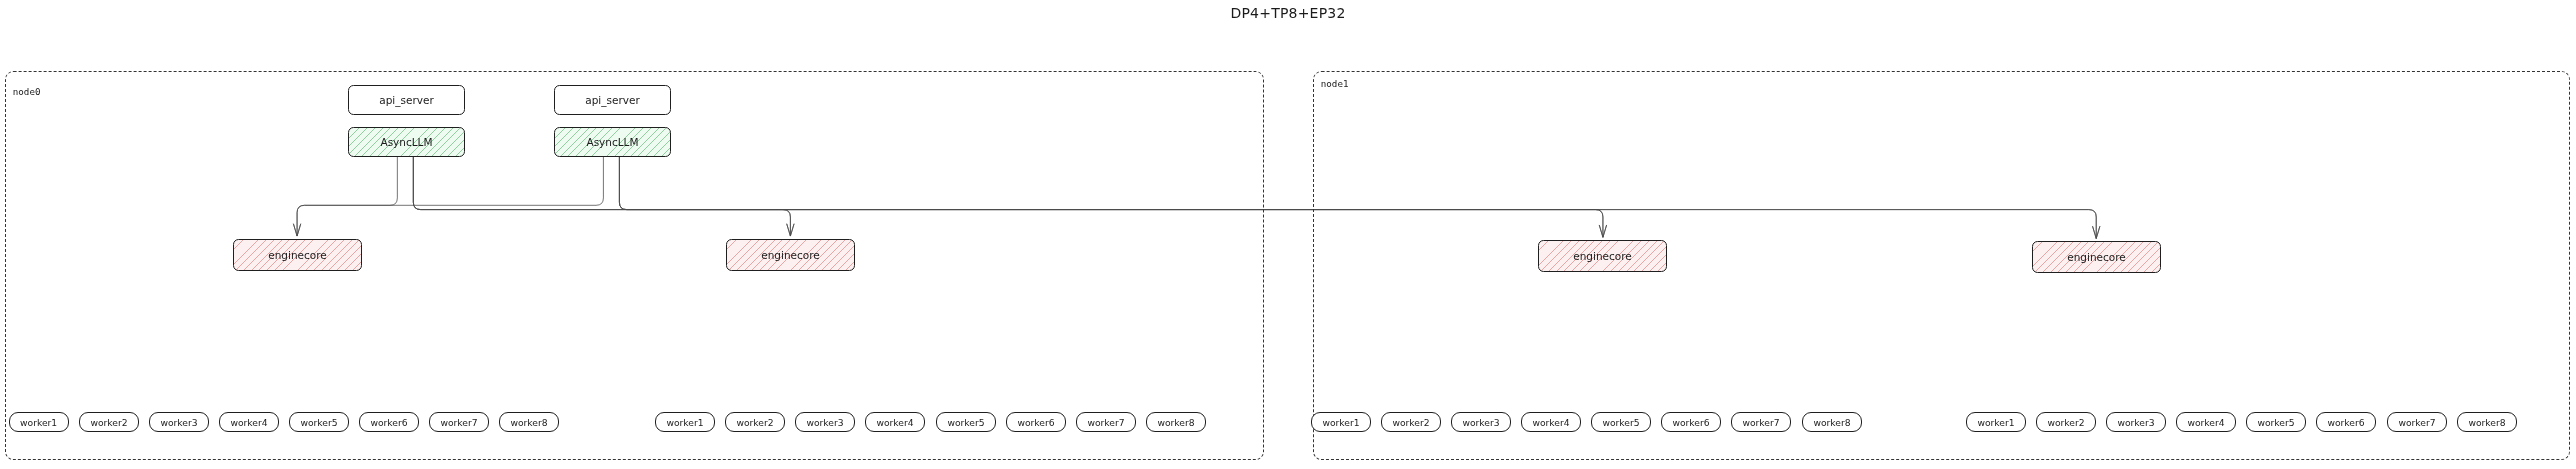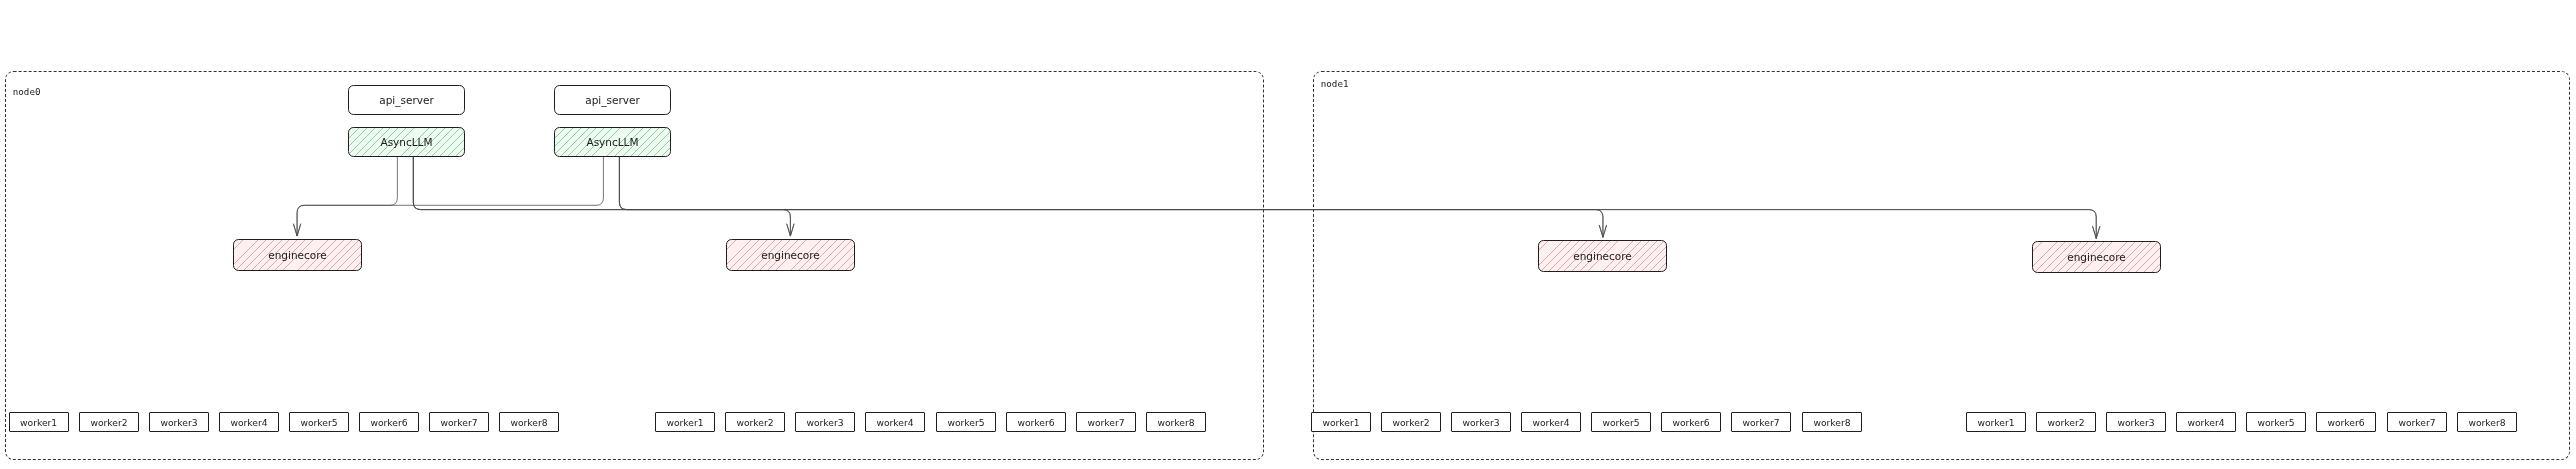--- a/index.html
+++ b/index.html
@@ -82,33 +82,34 @@
         rgba(0,0,0,0) 5.5px);
     border-color:#1f1f1f;
     text-align:right;
   }
 
   
   .box-worker{
     background:#ffffff;
     font-size:9.2px;
     border-width:1px;
-    border-radius:1px;
+    border-radius:9px;
   }
 
   
   #edges{position:absolute;left:0;top:0;width:2576px;height:469px;pointer-events:none;}
   #edges path{fill:none;stroke:#4a4a4a;stroke-width:1.25px;}
   #edges .arrowhead{fill:none;stroke:#4a4a4a;stroke-width:1.25px;}
 </style>
 </head>
 <body>
 
 <div id="canvas">
 
+  <div class="diagram-title">DP4+TP8+EP32</div>
 
   <svg id="edges" viewBox="0 0 4188 763" preserveAspectRatio="none">
       <path d="M 646 255 L 646 322 Q 646 334 634 334 L 495 334 Q 483 334 483 346 L 483 384"></path>
       <path class="arrowhead" d="M 477 364 L 483 384 L 489 364"></path>
       <path d="M 672 255 L 672 329 Q 672 341 684 341 L 1273 341 Q 1285 341 1285 353 L 1285 384"></path>
       <path class="arrowhead" d="M 1279 364 L 1285 384 L 1291 364"></path>
       <path d="M 672 255 L 672 329 Q 672 341 684 341 L 2594 341 Q 2606 341 2606 353 L 2606 386"></path>
       <path class="arrowhead" d="M 2600 366 L 2606 386 L 2612 366"></path>
       <path d="M 672 255 L 672 329 Q 672 341 684 341 L 3396 341 Q 3408 341 3408 353 L 3408 388"></path>
       <path class="arrowhead" d="M 3402 368 L 3408 388 L 3414 368"></path>

